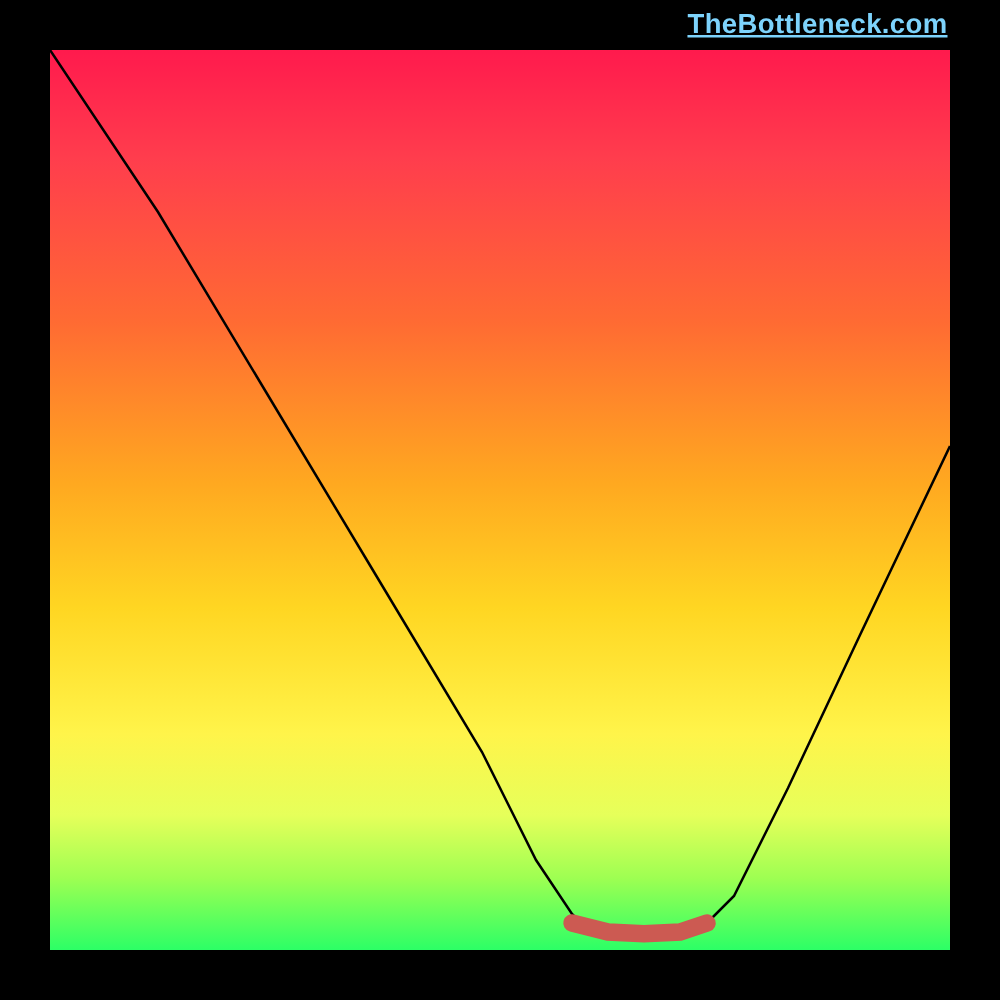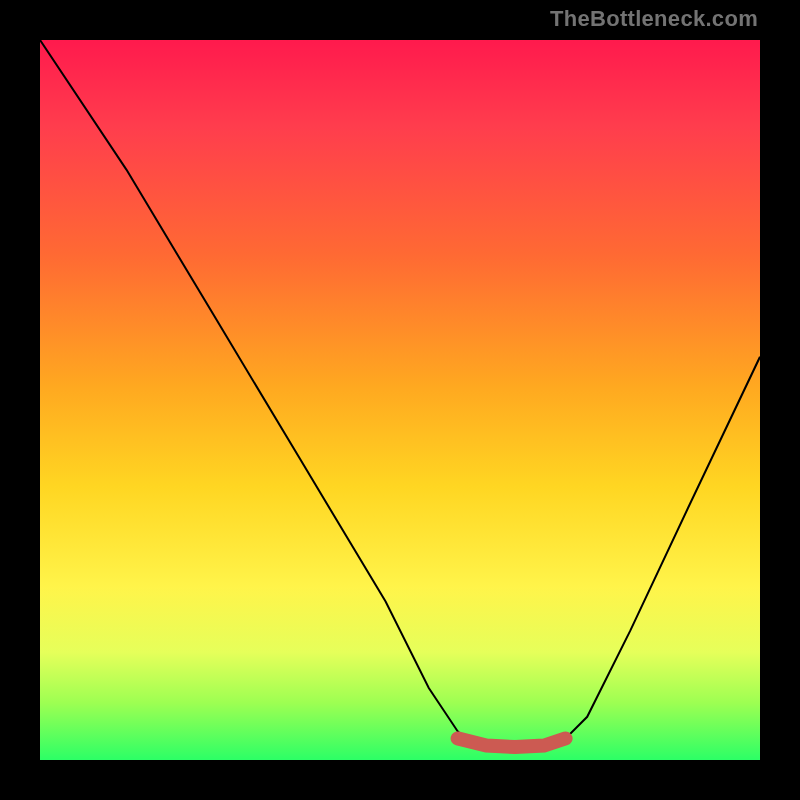--- a/index.html
+++ b/index.html
@@ -27,23 +27,24 @@
       #e6ff5a 85%,
       #9eff52 92%,
       #2cff66 100%);
   }
   .watermark {
     position: absolute;
     top: 6px;
     right: 42px;
     font-size: 22px;
     font-weight: bold;
-    color: #737373;
+    color: #7dd3fc;
     letter-spacing: 0.3px;
     user-select: none;
+    text-decoration: underline;
   }
   svg.overlay {
     position: absolute;
     left: 0;
     top: 0;
     width: 720px;
     height: 720px;
   }
   .curve {
     fill: none;

